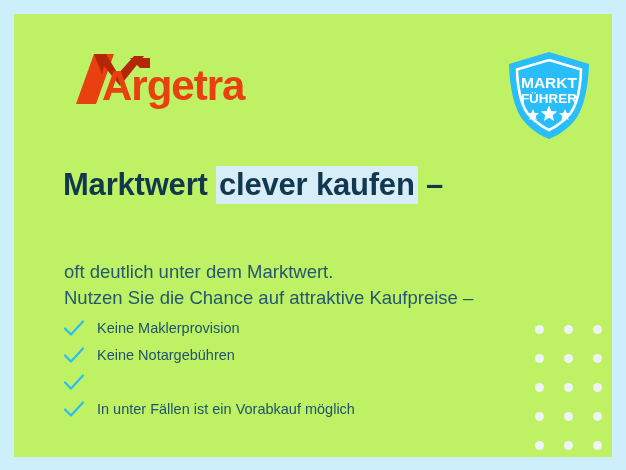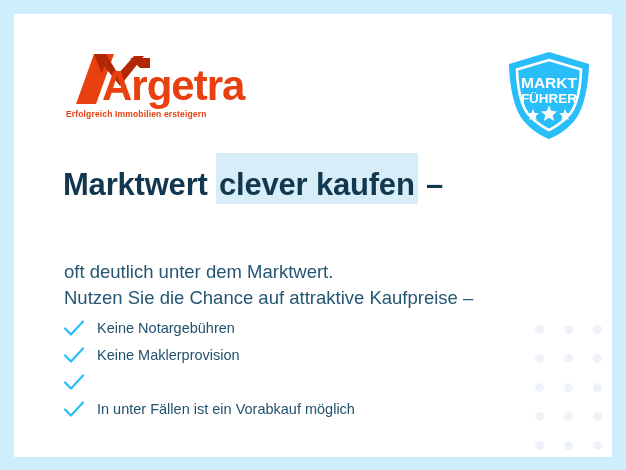--- a/index.html
+++ b/index.html
@@ -19,21 +19,21 @@
     overflow: hidden;
     box-sizing: border-box;
   }
 
   .card {
     position: absolute;
     left: 14px;
     top: 14px;
     width: 598px;
     height: 443px;
-    background: #ffffff;
+    background: #bef264;
     overflow: hidden;
   }
 
   
   .dot-grid {
     position: absolute;
     left: 503px;
     top: 292px;
     width: 132px;
     height: 160px;
@@ -91,21 +91,21 @@
     width: 520px;
     font-size: 31px;
     line-height: 35px;
     font-weight: bold;
     color: #12384F;
     letter-spacing: -0.2px;
     font-family: "Liberation Sans", sans-serif;
   }
   .headline .hl {
     background: #D7EDF8;
-    padding: 14px 3px 2px 3px;
+    padding: 1px 3px 2px 3px;
     border-radius: 1px;
     box-decoration-break: clone;
     -webkit-box-decoration-break: clone;
   }
   .headline-line2 {
     display: block;
     margin-top: 3px;
   }
 
   
@@ -177,21 +177,20 @@
     <div class="logo">
       <svg class="logo-mark" viewBox="0 0 190 58">
 
         <polygon points="18,52 36,2 56,2 38,52" fill="#E8400F"></polygon>
 
         <polygon points="36,2 48,2 60,22 76,4 86,4 62,34 46,14 44,22" fill="#B32707"></polygon>
         <polygon points="72,6 92,6 92,16 82,16" fill="#B32707"></polygon>
 
         <text x="44" y="48" font-family="Liberation Sans, sans-serif" font-size="42" font-weight="bold" fill="#E8400F" letter-spacing="-1">Argetra</text>
       </svg>
-      <div class="logo-tagline">Erfolgreich Immobilien ersteigern</div>
     </div>
 
     <svg class="badge" viewBox="0 0 96 96">
       <path d="M48 5 L88 17 C88 17 88 55 74 73 C64 86 48 92 48 92 C48 92 32 86 22 73 C8 55 8 17 8 17 Z" fill="#29BDF9"></path>
       <path d="M48 13 L80 22.5 C80 22.5 80 53 69 67 C60.5 77.5 48 83 48 83 C48 83 35.5 77.5 27 67 C16 53 16 22.5 16 22.5 Z" fill="none" stroke="#FFFFFF" stroke-width="2.6"></path>
       <text x="48" y="41" text-anchor="middle" font-family="Liberation Sans, sans-serif" font-size="15.5" font-weight="bold" fill="#FFFFFF">MARKT</text>
       <text x="48" y="56" text-anchor="middle" font-family="Liberation Sans, sans-serif" font-size="13.5" font-weight="bold" fill="#FFFFFF">FÜHRER</text>
       <g fill="#FFFFFF">
         <polygon points="32,62 33.7,66 38,66.3 34.7,69.1 35.7,73.3 32,71 28.3,73.3 29.3,69.1 26,66.3 30.3,66"></polygon>
         <polygon points="48,58.5 50.3,64 56.2,64.4 51.7,68.2 53.1,73.9 48,70.8 42.9,73.9 44.3,68.2 39.8,64.4 45.7,64"></polygon>
@@ -206,27 +205,27 @@
     <p class="subheading">
       <span class="sub-line">oft deutlich unter dem Marktwert.</span>
       <span class="sub-line">Nutzen Sie die Chance auf attraktive Kaufpreise –</span>
     </p>
 
     <ul class="checklist" style="list-style:none;margin:0;padding:0;">
         <li class="check-item">
           <svg class="check-icon" viewBox="0 0 22 18">
             <path d="M2 9.5 L8 15.5 L20 2.5" fill="none" stroke="#29BDF9" stroke-width="2.2" stroke-linecap="round" stroke-linejoin="round"></path>
           </svg>
+          <span class="check-label">Keine Maklerprovision</span>
+        </li>
+        <li class="check-item">
+          <svg class="check-icon" viewBox="0 0 22 18">
+            <path d="M2 9.5 L8 15.5 L20 2.5" fill="none" stroke="#29BDF9" stroke-width="2.2" stroke-linecap="round" stroke-linejoin="round"></path>
+          </svg>
           <span class="check-label">Keine Notargebühren</span>
-        </li>
-        <li class="check-item">
-          <svg class="check-icon" viewBox="0 0 22 18">
-            <path d="M2 9.5 L8 15.5 L20 2.5" fill="none" stroke="#29BDF9" stroke-width="2.2" stroke-linecap="round" stroke-linejoin="round"></path>
-          </svg>
-          <span class="check-label">Keine Maklerprovision</span>
         </li>
         <li class="check-item">
           <svg class="check-icon" viewBox="0 0 22 18">
             <path d="M2 9.5 L8 15.5 L20 2.5" fill="none" stroke="#29BDF9" stroke-width="2.2" stroke-linecap="round" stroke-linejoin="round"></path>
           </svg>
         </li>
         <li class="check-item">
           <svg class="check-icon" viewBox="0 0 22 18">
             <path d="M2 9.5 L8 15.5 L20 2.5" fill="none" stroke="#29BDF9" stroke-width="2.2" stroke-linecap="round" stroke-linejoin="round"></path>
           </svg>

